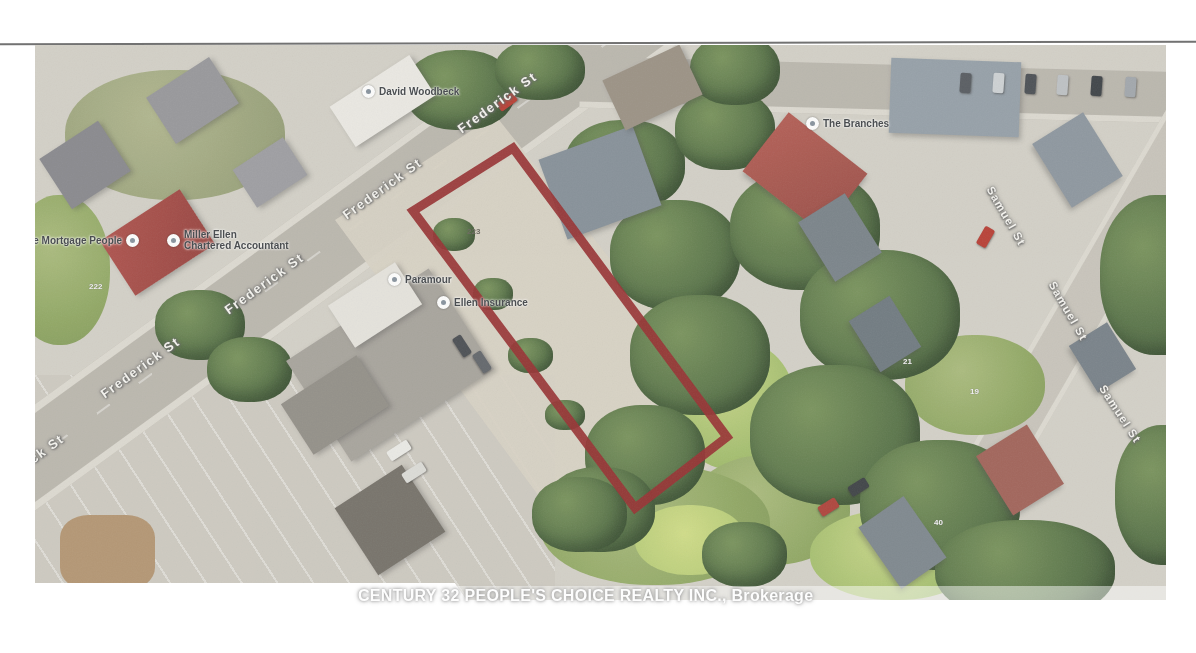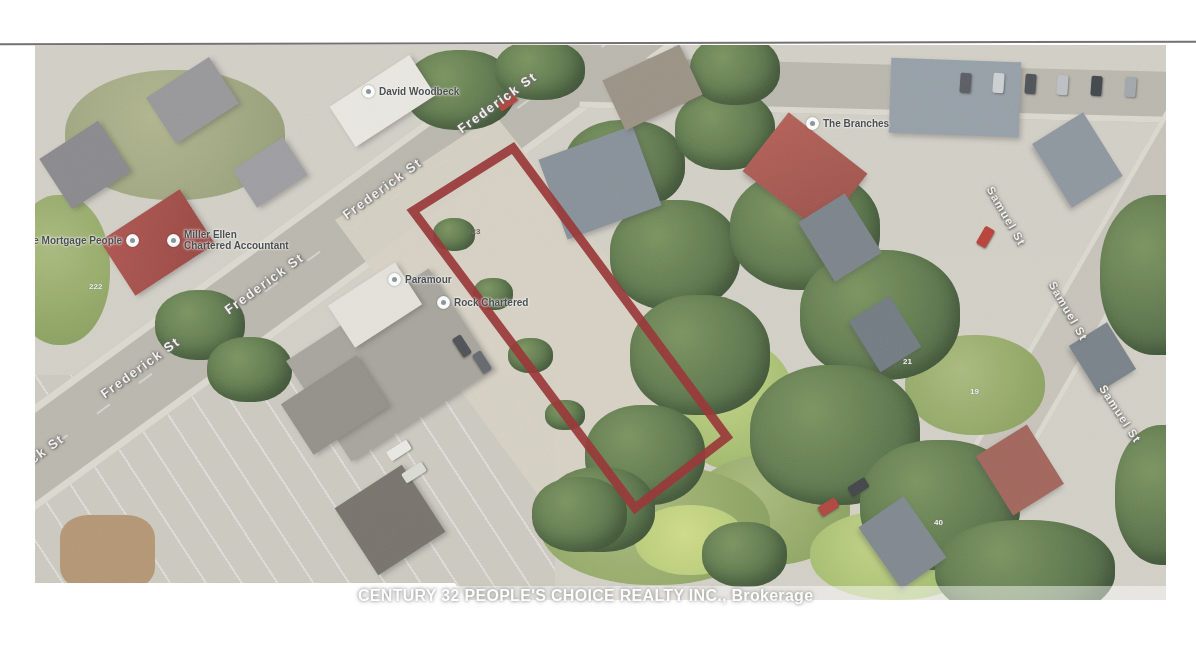--- a/index.html
+++ b/index.html
@@ -174,21 +174,21 @@
   <div class="poi" style="left:132px;top:184px;">
     <span class="poi-dot"></span>
     <span class="poi-text"><span>Miller Ellen</span><br><span>Chartered Accountant</span></span>
   </div>
   <div class="poi" style="left:353px;top:228px;">
     <span class="poi-dot"></span>
     <span class="poi-text">Paramour</span>
   </div>
   <div class="poi" style="left:402px;top:251px;">
     <span class="poi-dot"></span>
-    <span class="poi-text">Rock Chartered</span>
+    <span class="poi-text">Ellen Insurance</span>
   </div>
   <div class="poi" style="left:771px;top:72px;">
     <span class="poi-dot"></span>
     <span class="poi-text">The Branches</span>
   </div>
 
   <div class="hn dark" style="left:432px;top:182px;">223</div>
   <div class="hn" style="left:32px;top:237px;padding-left:22px;">222</div>
   <div class="hn" style="left:868px;top:268px;margin-top:44px;">21</div>
   <div class="hn" style="left:935px;top:342px;">19</div>

